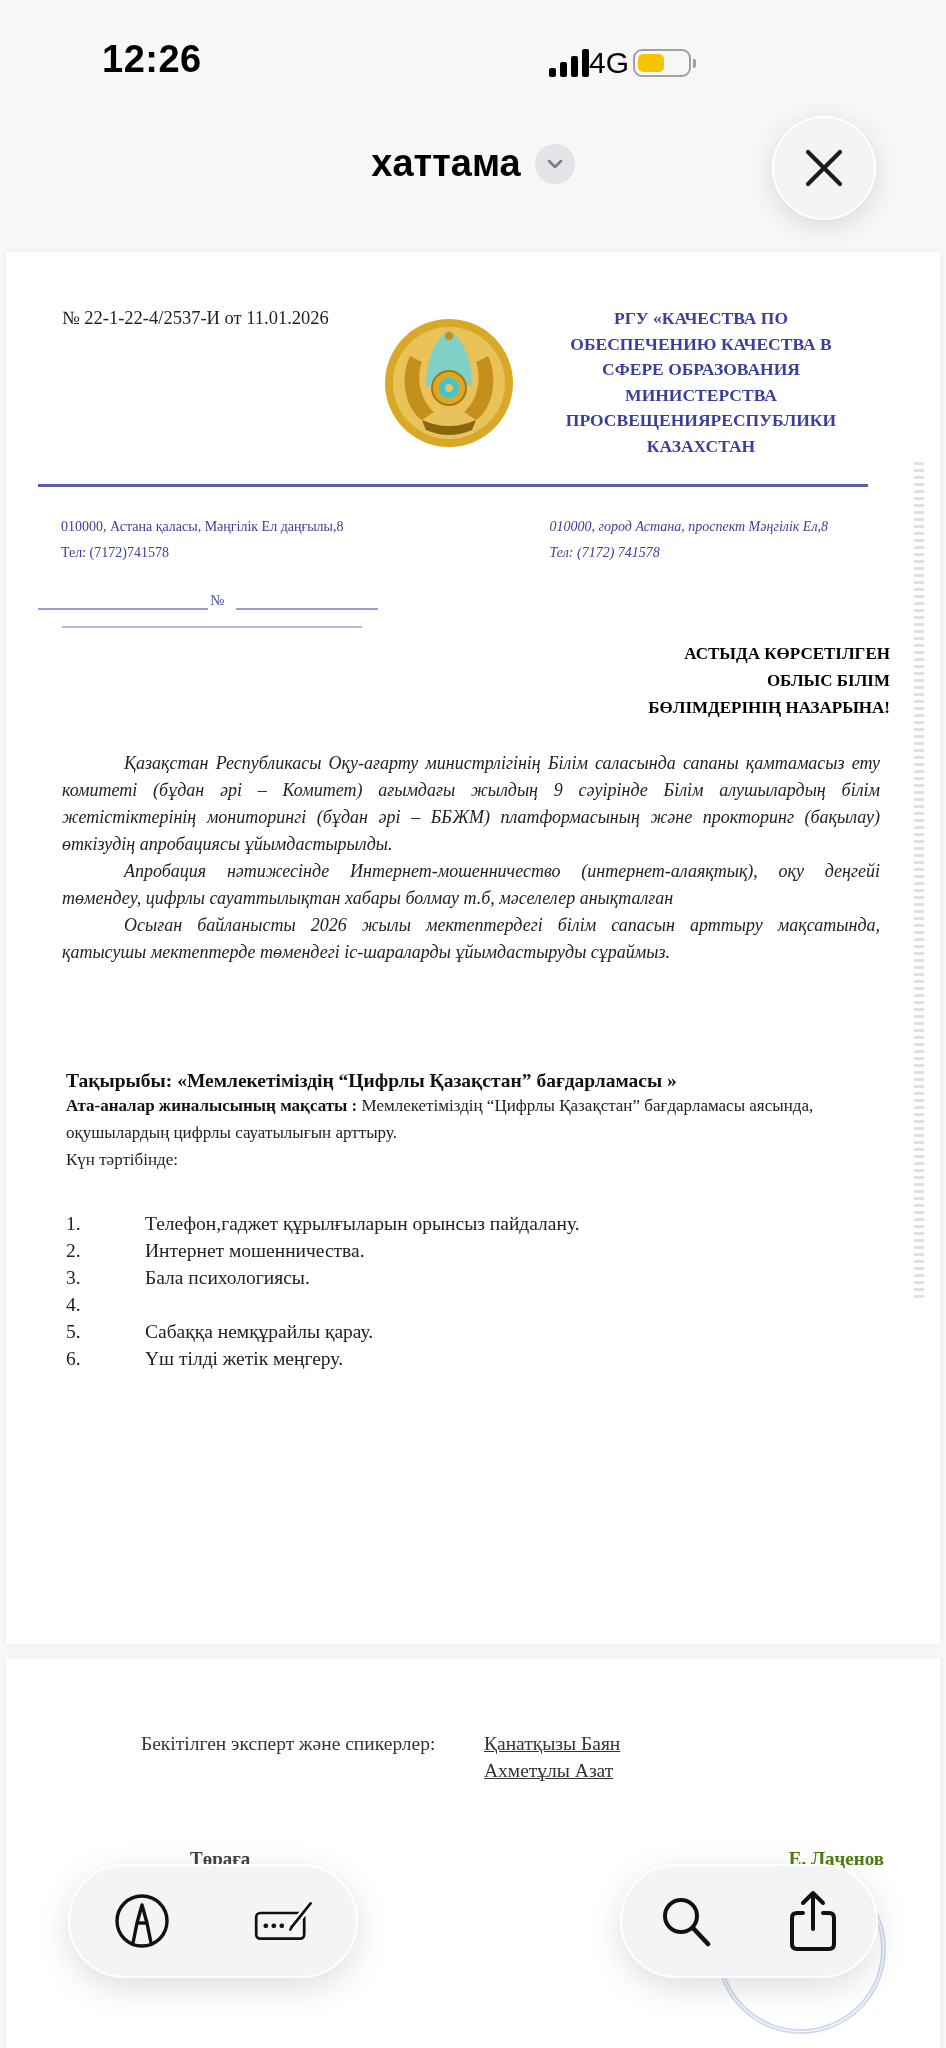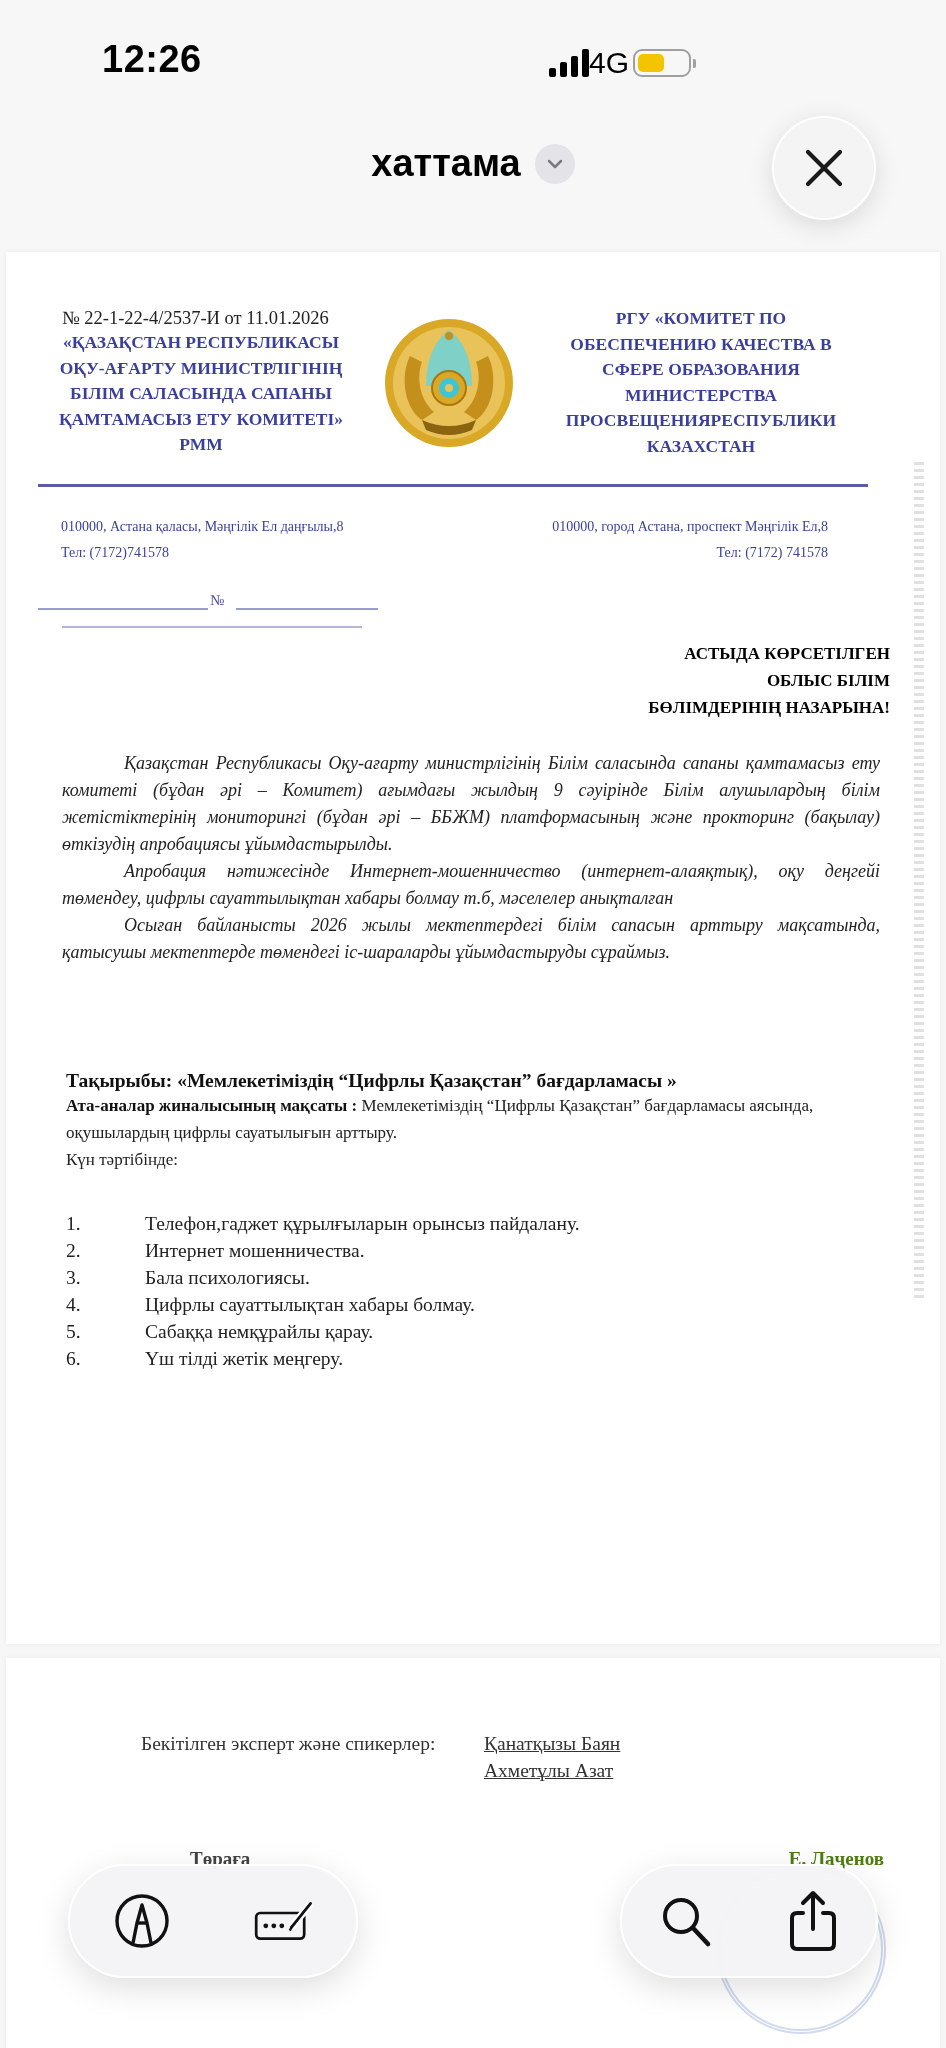--- a/index.html
+++ b/index.html
@@ -30,21 +30,21 @@
 
   .serif { font-family: "Liberation Serif", serif; }
   .blue { color: #3b3f9c; }
   .ref { position: absolute; left: 56px; top: 56px; font-size: 18.5px; color: #222; }
   .org-kz { position: absolute; left: 40px; top: 78px; width: 310px; text-align: center; font-weight: 700; font-size: 17.5px; line-height: 25.5px; }
   .org-ru { position: absolute; left: 540px; top: 54px; width: 310px; text-align: center; font-weight: 700; font-size: 17.5px; line-height: 25.5px; }
   .emblem { position: absolute; left: 376px; top: 64px; width: 134px; height: 134px; }
   .divider { position: absolute; left: 32px; top: 232px; width: 830px; height: 3px; background: #5a5ca8; }
   .addr { position: absolute; font-size: 14px; color: #3b3f9c; line-height: 26px; }
   .addr-left { left: 55px; top: 262px; }
-  .addr-right { right: 112px; top: 262px; text-align: right; }
+  .addr-right { right: 112px; top: 262px; text-align: left; font-style: italic; }
   .num-lines { position: absolute; left: 32px; top: 340px; width: 340px; height: 50px; }
   .num-lines .l1 { position: absolute; left: 0; top: 16px; width: 170px; height: 2px; background: #9a9ccf; }
   .num-lines .no { position: absolute; left: 172px; top: 0; font-size: 15px; color: #4a4ca8; }
   .num-lines .l2 { position: absolute; left: 198px; top: 16px; width: 142px; height: 2px; background: #9a9ccf; }
   .num-lines .l3 { position: absolute; left: 24px; top: 34px; width: 300px; height: 2px; background: #b4b5dc; }
 
   .addressee { position: absolute; right: 50px; top: 388px; text-align: right; font-weight: 700; font-size: 17px; line-height: 27px; }
   .body-text { position: absolute; left: 56px; top: 498px; width: 818px; font-size: 18px; line-height: 27px; text-align: justify; color: #222; font-style: italic; }
   .body-text p { text-indent: 62px; }
   .topic { position: absolute; left: 60px; top: 818px; font-weight: 700; font-size: 19.5px; color: #111; }
@@ -97,43 +97,36 @@
 </div>
 <div class="close-btn">
   <svg width="44" height="44" viewBox="0 0 44 44">
       <path d="M6 6 L38 38 M38 6 L6 38" stroke="#1a1a1a" stroke-width="4.2" stroke-linecap="round"></path>
     </svg>
 </div>
 
 <div class="page page1">
   <div class="ref serif">№ 22-1-22-4/2537-И от 11.01.2026</div>
 
-  <div class="org-kz serif blue">
-    <div>«ҚАЗАҚСТАН РЕСПУБЛИКАСЫ</div>
-    <div>ОҚУ-АҒАРТУ МИНИСТРЛІГІНІҢ</div>
-    <div>БІЛІМ САЛАСЫНДА САПАНЫ</div>
-    <div>ҚАМТАМАСЫЗ ЕТУ КОМИТЕТІ»</div>
-    <div>РММ</div>
-  </div>
 
   <svg class="emblem" viewBox="0 0 134 134">
     <circle cx="67" cy="67" r="64" fill="#d8a826"></circle>
     <circle cx="67" cy="67" r="56" fill="#e9c35a"></circle>
     <path d="M67 14 C50 26 44 48 44 70 L90 70 C90 48 84 26 67 14 Z" fill="#7fd1c8"></path>
     <path d="M28 40 C18 60 22 92 40 104 L52 96 C38 84 34 62 40 46 Z" fill="#c58f1c"></path>
     <path d="M106 40 C116 60 112 92 94 104 L82 96 C96 84 100 62 94 46 Z" fill="#c58f1c"></path>
     <circle cx="67" cy="72" r="17" fill="#d8a826" stroke="#a8780e" stroke-width="2"></circle>
     <circle cx="67" cy="72" r="10" fill="#3cc5d6"></circle>
     <circle cx="67" cy="72" r="4" fill="#e9c35a"></circle>
     <path d="M40 104 Q67 116 94 104 L90 114 Q67 124 44 114 Z" fill="#8a6410"></path>
     <circle cx="67" cy="20" r="4" fill="#c58f1c"></circle>
   </svg>
 
   <div class="org-ru serif blue">
-    <div>РГУ «КОМИТЕТ ПО</div>
+    <div>РГУ «КАЧЕСТВА ПО</div>
     <div>ОБЕСПЕЧЕНИЮ КАЧЕСТВА В</div>
     <div>СФЕРЕ ОБРАЗОВАНИЯ</div>
     <div>МИНИСТЕРСТВА</div>
     <div>ПРОСВЕЩЕНИЯРЕСПУБЛИКИ</div>
     <div>КАЗАХСТАН</div>
   </div>
 
   <div class="divider"></div>
 
   <div class="addr addr-left serif">
@@ -179,21 +172,20 @@
     <li>
         <span class="n">2.</span>
         <span>Интернет мошенничества.</span>
       </li>
     <li>
         <span class="n">3.</span>
         <span>Бала психологиясы.</span>
       </li>
     <li>
         <span class="n">4.</span>
-        <span>Цифрлы сауаттылықтан хабары болмау.</span>
       </li>
     <li>
         <span class="n">5.</span>
         <span>Сабаққа немқұрайлы қарау.</span>
       </li>
     <li>
         <span class="n">6.</span>
         <span>Үш тілді жетік меңгеру.</span>
       </li>
   </ul>

